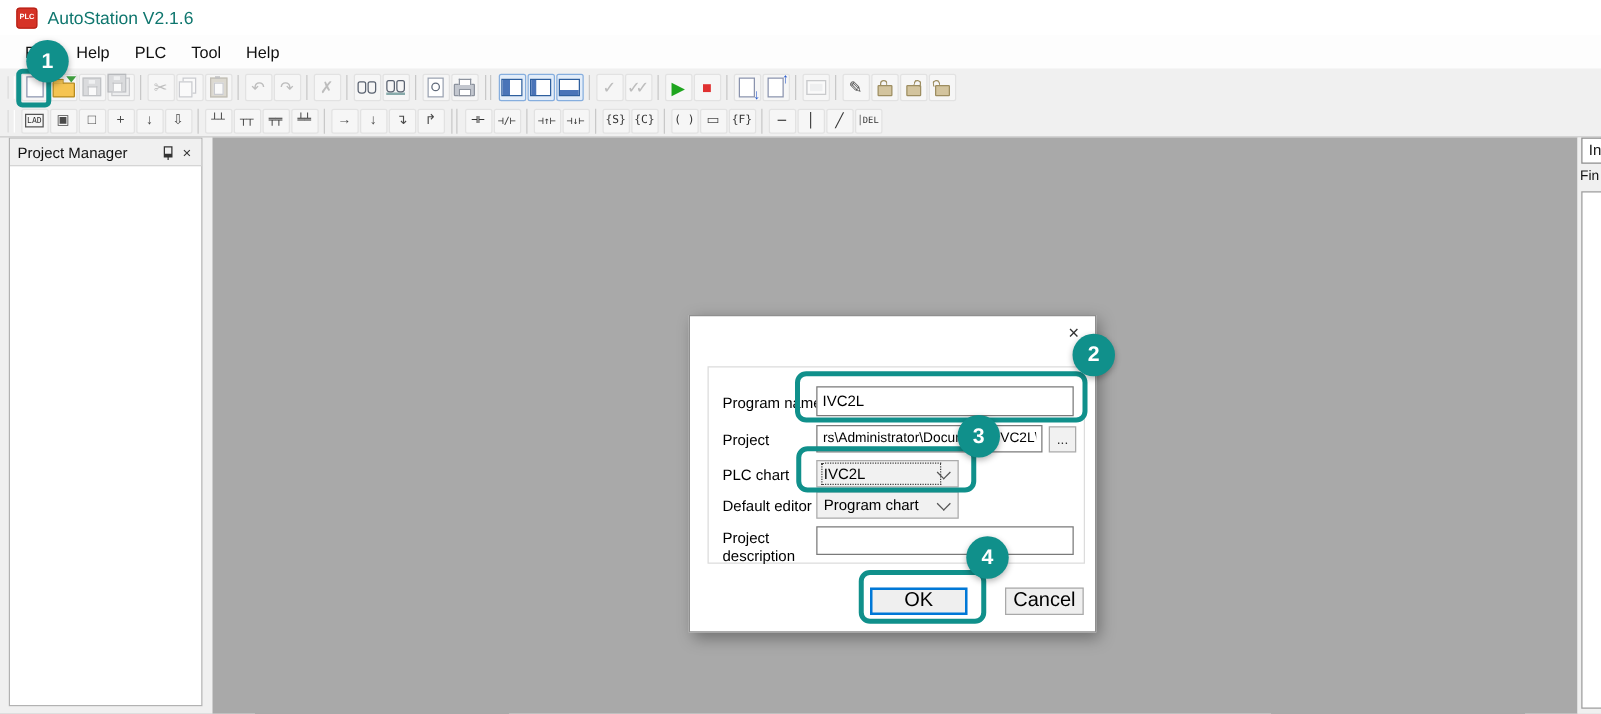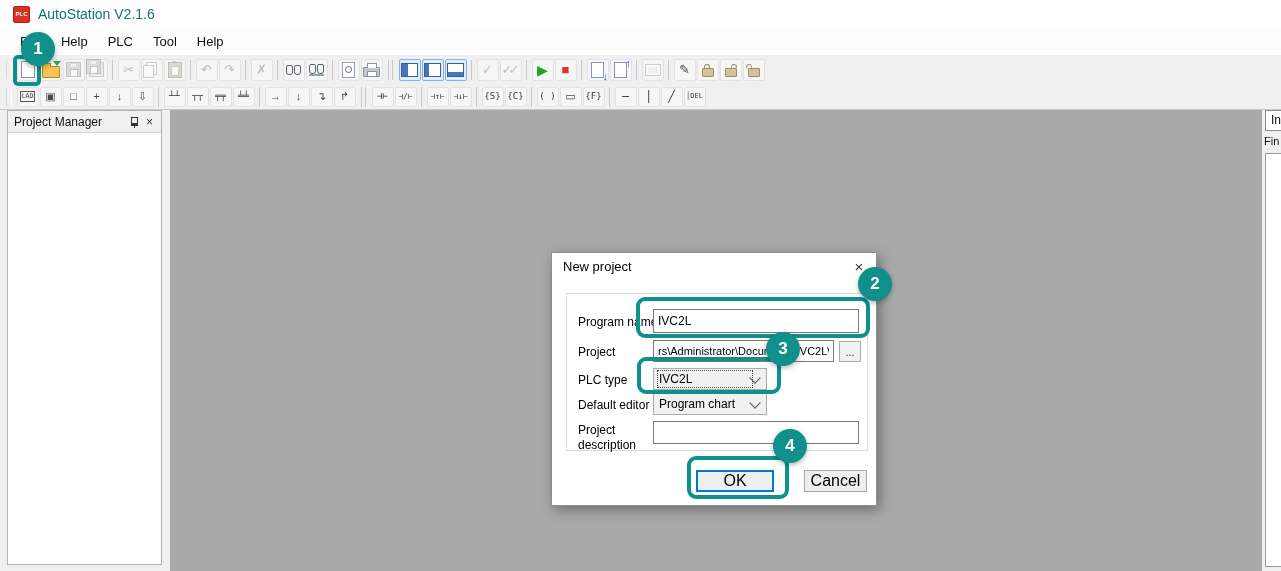--- a/index.html
+++ b/index.html
@@ -331,32 +331,31 @@
   </div>
 </div>
 
 <div class="rp">
   <div class="rp-tab">In</div>
   <div class="rp-label">Fin</div>
   <div class="rp-body"></div>
 </div>
 
 <div class="dlg">
-  <div class="dlg-title">New project</div>
   <div class="dlg-close">×</div>
   <div class="dlg-group"></div>
 
   <div class="dlg-label" style="top:62px">Program name</div>
   <input class="dlg-input" style="left: 101px; top: 56px; width: 206px; height: 24px;" value="IVC2L">
 
   <div class="dlg-label" style="top:92px">Project</div>
   <input class="dlg-input" style="left: 101px; top: 87px; width: 181px; height: 22px; font-size: 11px;" value="rs\Administrator\Documents\IVC2L\">
   <div class="browse" style="left:287px;top:88px;width:22px;height:21px">...</div>
 
-  <div class="dlg-label" style="top:120px">PLC type</div>
+  <div class="dlg-label" style="top:120px">PLC chart</div>
   <div class="combo focus" style="left:101px;top:115px;width:114px;height:22px">
     <span class="val">IVC2L</span>
     <span class="chev"></span>
   </div>
 
   <div class="dlg-label" style="top:145px">Default editor</div>
   <div class="combo" style="left:101px;top:140px;width:114px;height:22px">
     <span class="val">Program chart</span>
     <span class="chev"></span>
   </div>

